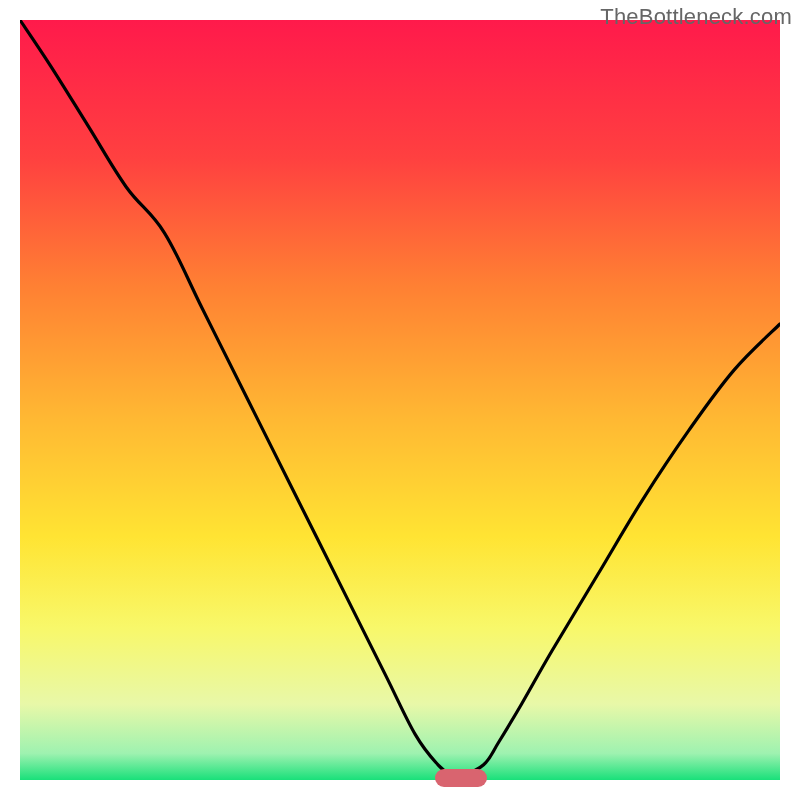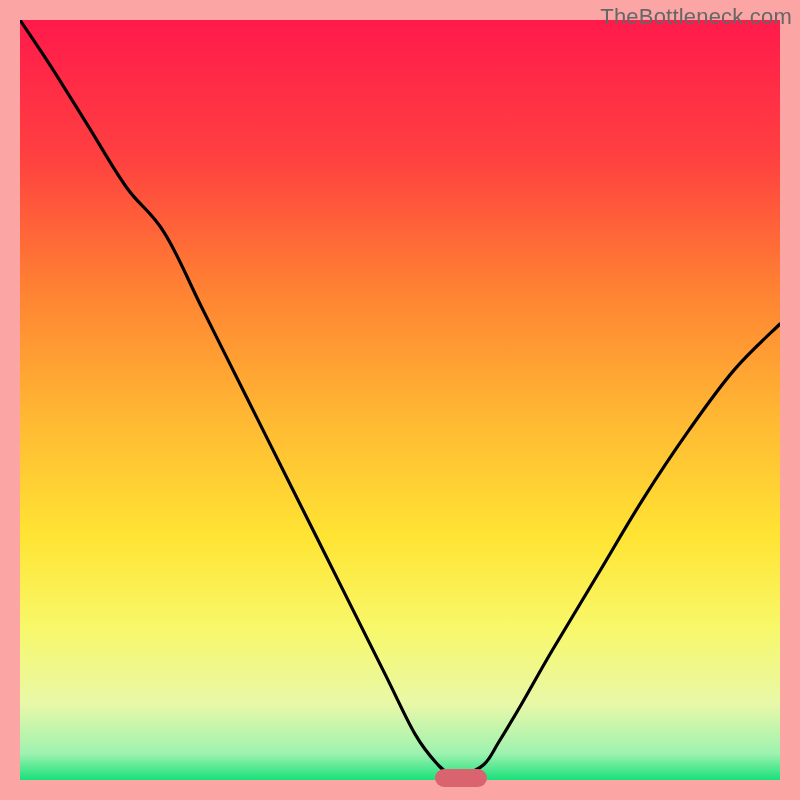--- a/index.html
+++ b/index.html
@@ -8,21 +8,21 @@
     width: 800px;
     height: 800px;
     overflow: hidden;
     background: #000;
     font-family: Arial, Helvetica, sans-serif;
   }
   .container {
     position: relative;
     width: 800px;
     height: 800px;
-    background: #fca5a5;
+    background: #ffffff;
   }
   .plot-area {
     position: absolute;
     left: 20px;
     top: 20px;
     width: 760px;
     height: 760px;
   }
   .watermark {
     position: absolute;

